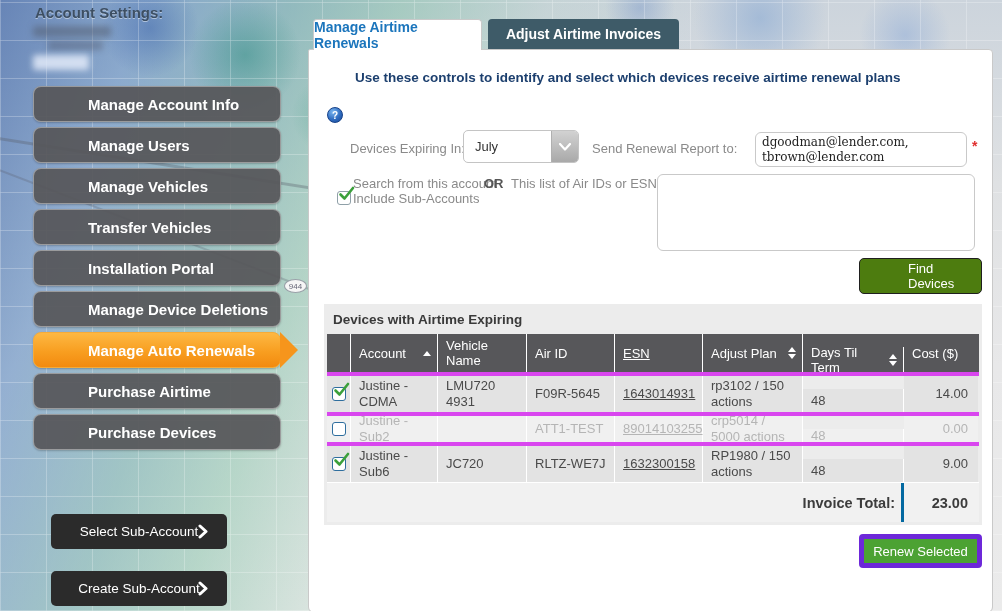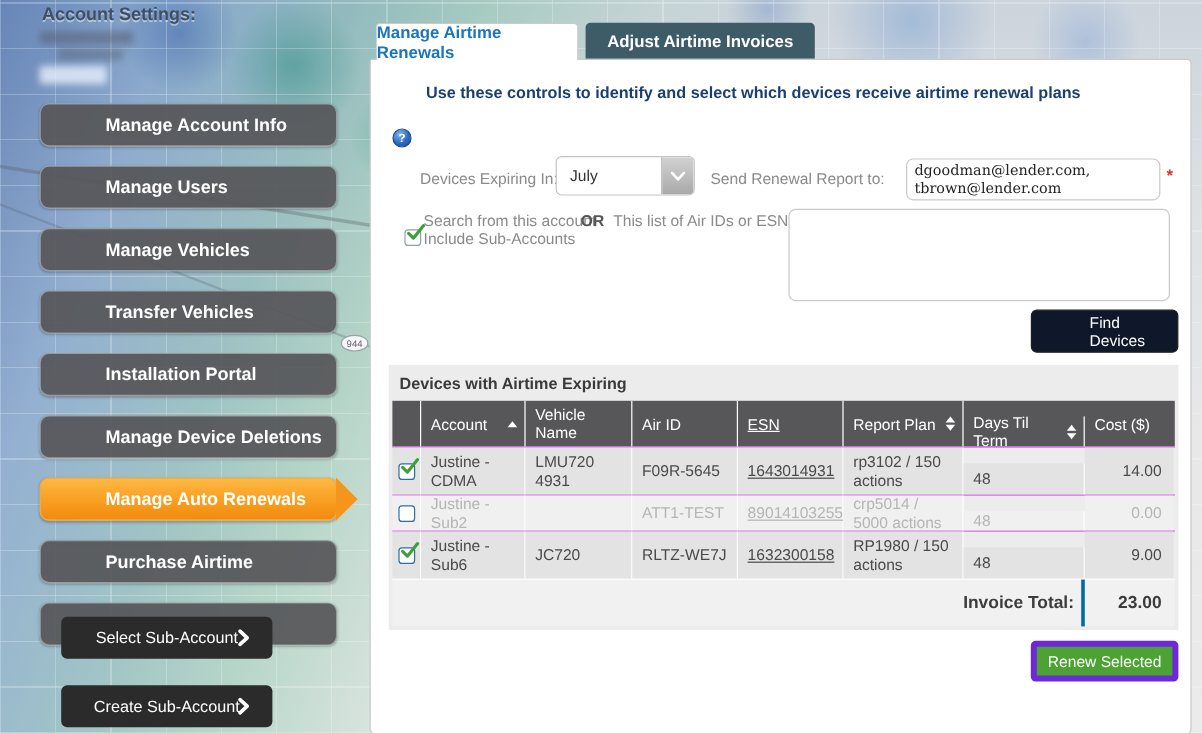--- a/index.html
+++ b/index.html
@@ -39,21 +39,21 @@
             font-size:8px; color:#667; display:flex; align-items:center; justify-content:center;text-align:center; }
   
   .sb-title { position:absolute; left:35px; top:4px; z-index:2;
               font-size:15px; font-weight:bold; color:#3d4f63;
               text-shadow:0 1px 0 rgba(255,255,255,.45); }
   .redact { position:absolute; z-index:2; border-radius:2px; filter:blur(3px); }
   .redact.r1 { left:33px; top:26px; width:78px; height:11px; background:rgba(84,94,114,.55); }
   .redact.r2 { left:48px; top:41px; width:55px; height:9px;  background:rgba(84,94,114,.45); }
   .redact.r3 { left:33px; top:55px; width:56px; height:15px; background:rgba(226,234,248,.85); }
   .menu { position:absolute; left:33px; top:86px; width:248px; z-index:2; }
-  .menu-btn { position:relative; height:36px; margin-bottom:16px; border-radius:8px;
+  .menu-btn { position:relative; height:36px; margin-bottom:5px; border-radius:8px;
     background:rgba(86,86,89,.93); border:1px solid rgba(205,205,205,.55);
     color:#fff; font-size:15px; font-weight:600; display:flex; align-items:center;
     padding-left:54px; cursor:pointer; box-shadow:0 1px 2px rgba(0,0,0,.22); }
   .menu-btn.active { background:linear-gradient(180deg,#FDB843 0%,#F89E20 55%,#F28A0F 100%);
     border-color:#f6ab38; }
   .menu-btn .arrow { display:none; }
   .menu-btn.active .arrow { display:block; position:absolute; right:-18px; top:-1px;
     width:0; height:0; border-top:18px solid transparent; border-bottom:18px solid transparent;
     border-left:18px solid #F6951C; }
   .sub-btn { position:absolute; left:51px; width:176px; height:35px; z-index:2;
@@ -95,39 +95,39 @@
   .email-area { position:absolute; left:446px; top:82px; width:212px; height:35px;
     font-family:"DejaVu Serif", serif; font-size:12px; line-height:15px;
     padding:2px 6px; color:#222; }
   .required { position:absolute; left:663px; top:88px; color:#E03030;
     font-size:14px; font-weight:bold; }
   .ids-area { position:absolute; left:348px; top:124px; width:318px; height:77px; }
   .cbx { width:14px; height:14px; border-radius:3px; background:#fff; position:relative;
     cursor:pointer; }
   .cbx svg { position:absolute; top:-6px; left:0; display:none; }
   .cbx.search-cbx { position:absolute; left:28px; top:141px; border:1px solid #8fa0a8; }
-  .btn-dark { position:absolute; background:#0f172a; border:1px solid #1f1f1f;
+  .btn-dark { position:absolute; background:#4d7c0f; border:1px solid #1f1f1f;
     border-radius:5px; color:#fff; font-size:13px; display:flex; align-items:center;
     justify-content:center; cursor:pointer;padding-left:48px; }
   .find-btn { left:550px; top:208px; width:123px; height:36px; }
   
   .table-wrap { position:absolute; left:15px; top:254px; width:658px;
     background:#ECECEC; padding:0 3px 3px 3px; }
   .tbl-title { padding:8px 6px 7px 6px; font-size:13.5px; font-weight:bold; color:#3a3a3a; }
   .hrow { display:flex; background:#57575A; height:38px; color:#fff; font-size:13px; }
   .hcell { display:flex; align-items:center; padding-left:8px; border-right:1px solid #fff; }
   .hcell:last-child { border-right:none; }
   .c0{width:24px;} .c1{width:87px;} .c2{width:89px;} .c3{width:88px;}
   .c4{width:88px;text-decoration:underline;} .c5{width:100px;} .c6{width:101px;margin-top:13px;} .c7{width:74px;}
   .sort { margin-left:auto; margin-right:6px; display:flex; flex-direction:column; gap:2px; }
   .tri-up   { width:0; height:0; border-left:4px solid transparent;
     border-right:4px solid transparent; border-bottom:5px solid #fff; }
   .tri-down { width:0; height:0; border-left:4px solid transparent;
     border-right:4px solid transparent; border-top:5px solid #fff; }
-  .brow { display:flex; border-top:1px solid #d946ef; font-size:13px; color:#4a4a4a;
+  .brow { display:flex; border-top:4px solid #d946ef; font-size:13px; color:#4a4a4a;
     line-height:16px; }
   .brow:nth-child(odd) .bcell { background:#E3E3E3; }
   .brow:nth-child(even) .bcell { background:#F0F0F0; }
   .brow.disabled { color:#b5b5b5; }
   .brow.h40 { height:40px; } .brow.h30 { height:30px; }
   .bcell { display:flex; align-items:center; padding:0 8px; border-right:1px solid #fff; }
   .bcell:last-child { border-right:none; }
   .bcell.center { justify-content:center; padding:0; }
   .bcell.num { justify-content:flex-end; padding-right:10px; }
   .row-cbx { border:1.5px solid #2F6E9E; }
@@ -248,21 +248,21 @@
         <div class="hcell c2">
           <span>Vehicle Name</span>
         </div>
         <div class="hcell c3">
           <span>Air ID</span>
         </div>
         <div class="hcell c4">
           <span>ESN</span>
         </div>
         <div class="hcell c5">
-          <span>Report Plan</span>
+          <span>Adjust Plan</span>
           <span class="sort">
               <span class="tri-up"></span>
               <span class="tri-down"></span>
             </span>
         </div>
         <div class="hcell c6">
           <span>Days Til Term</span>
           <span class="sort">
               <span class="tri-up"></span>
               <span class="tri-down"></span>

